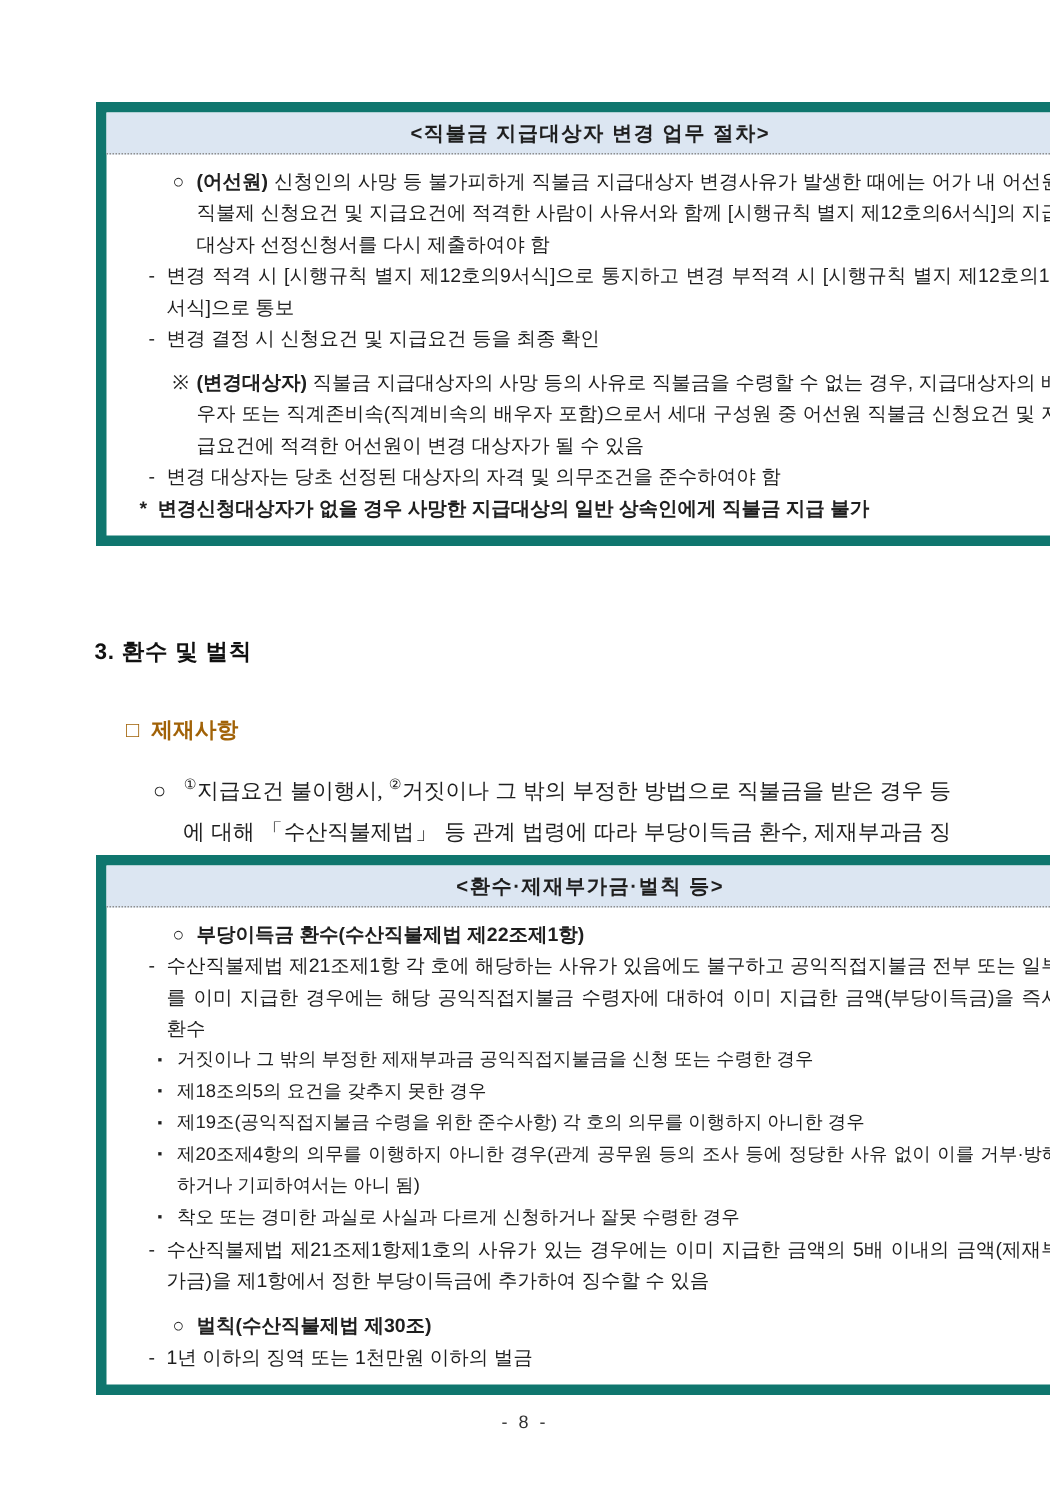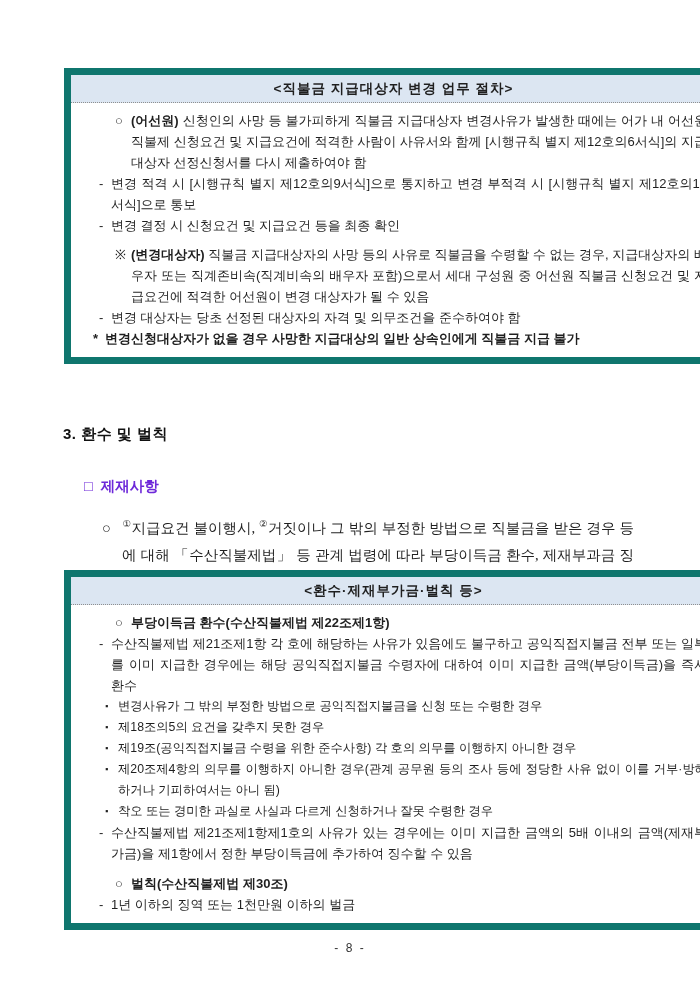--- a/index.html
+++ b/index.html
@@ -22,21 +22,21 @@
   .star{margin-left:14px;padding-left:12px;text-indent:-12px;font-weight:bold;}
   .star .mk{display:inline-block;width:12px;text-indent:0;}
   .gap8{margin-top:8px;}
   .gap9{margin-top:9px;}
   .b{font-weight:bold;}
   .b:empty{display:none;}
 
   #sec-title{position:absolute;left:63px;top:425px;font-size:15px;font-weight:900;
     letter-spacing:0.5px;color:#111;}
   #sec-sub{position:absolute;left:84px;top:477px;font-size:14.5px;font-weight:bold;
-    font-family:"Liberation Serif",serif;color:#6d28d9;}
+    font-family:"Liberation Serif",serif;color:#a16207;}
   #sec-sub .mk{margin-right:8px;font-weight:normal;}
   #sec-para{position:absolute;left:102px;top:500px;width:512px;
     font-family:"Liberation Serif",serif;font-size:14.5px;line-height:27px;
     text-align:justify;padding-left:20px;text-indent:-20px;}
   #sec-para .mk{display:inline-block;width:20px;text-indent:0;}
   #sec-para sup{font-size:9.5px;line-height:0;}
 
   .h-line{font-weight:bold;}
   .sq{margin-left:26px;padding-left:13px;text-indent:-13px;font-size:12.3px;}
   .sq .mk{display:inline-block;width:13px;text-indent:0;font-size:9px;vertical-align:1px;}
@@ -65,21 +65,21 @@
 
   <div id="sec-sub"><span class="mk">□</span><span>제재사항</span></div>
 
   <p id="sec-para"><span class="mk">○</span><sup>①</sup><span>지급요건 불이행시, </span><sup>②</sup><span>거짓이나 그 밖의 부정한 방법으로 직불금을 받은 경우 등에 대해 「수산직불제법」 등 관계 법령에 따라 부당이득금 환수, 제재부과금 징수 및 처벌 등 조치</span></p>
 
   <div class="doc-box" id="box2">
     <div class="box-header">&lt;환수·제재부가금·벌칙 등&gt;</div>
     <div class="box-body">
       <p class="para hang16 h-line"><span class="mk">○</span><span>부당이득금 환수(수산직불제법 제22조제1항)</span></p>
       <p class="para dash1"><span class="mk">-</span><span>수산직불제법 제21조제1항 각 호에 해당하는 사유가 있음에도 불구하고 공익직접지불금 전부 또는 일부를 이미 지급한 경우에는 해당 공익직접지불금 수령자에 대하여 이미 지급한 금액(부당이득금)을 즉시 환수</span></p>
-      <p class="para sq"><span class="mk">▪</span><span>변경사유가 그 밖의 부정한 방법으로 공익직접지불금을 신청 또는 수령한 경우</span></p>
+      <p class="para sq"><span class="mk">▪</span><span>거짓이나 그 밖의 부정한 제재부과금 공익직접지불금을 신청 또는 수령한 경우</span></p>
       <p class="para sq"><span class="mk">▪</span><span>제18조의5의 요건을 갖추지 못한 경우</span></p>
       <p class="para sq"><span class="mk">▪</span><span>제19조(공익직접지불금 수령을 위한 준수사항) 각 호의 의무를 이행하지 아니한 경우</span></p>
       <p class="para sq"><span class="mk">▪</span><span>제20조제4항의 의무를 이행하지 아니한 경우(관계 공무원 등의 조사 등에 정당한 사유 없이 이를 거부·방해하거나 기피하여서는 아니 됨)</span></p>
       <p class="para sq"><span class="mk">▪</span><span>착오 또는 경미한 과실로 사실과 다르게 신청하거나 잘못 수령한 경우</span></p>
       <p class="para dash1"><span class="mk">-</span><span>수산직불제법 제21조제1항제1호의 사유가 있는 경우에는 이미 지급한 금액의 5배 이내의 금액(제재부가금)을 제1항에서 정한 부당이득금에 추가하여 징수할 수 있음</span></p>
       <p class="para hang16 h-line gap9"><span class="mk">○</span><span>벌칙(수산직불제법 제30조)</span></p>
       <p class="para dash1"><span class="mk">-</span><span>1년 이하의 징역 또는 1천만원 이하의 벌금</span></p>
     </div>
   </div>
 

